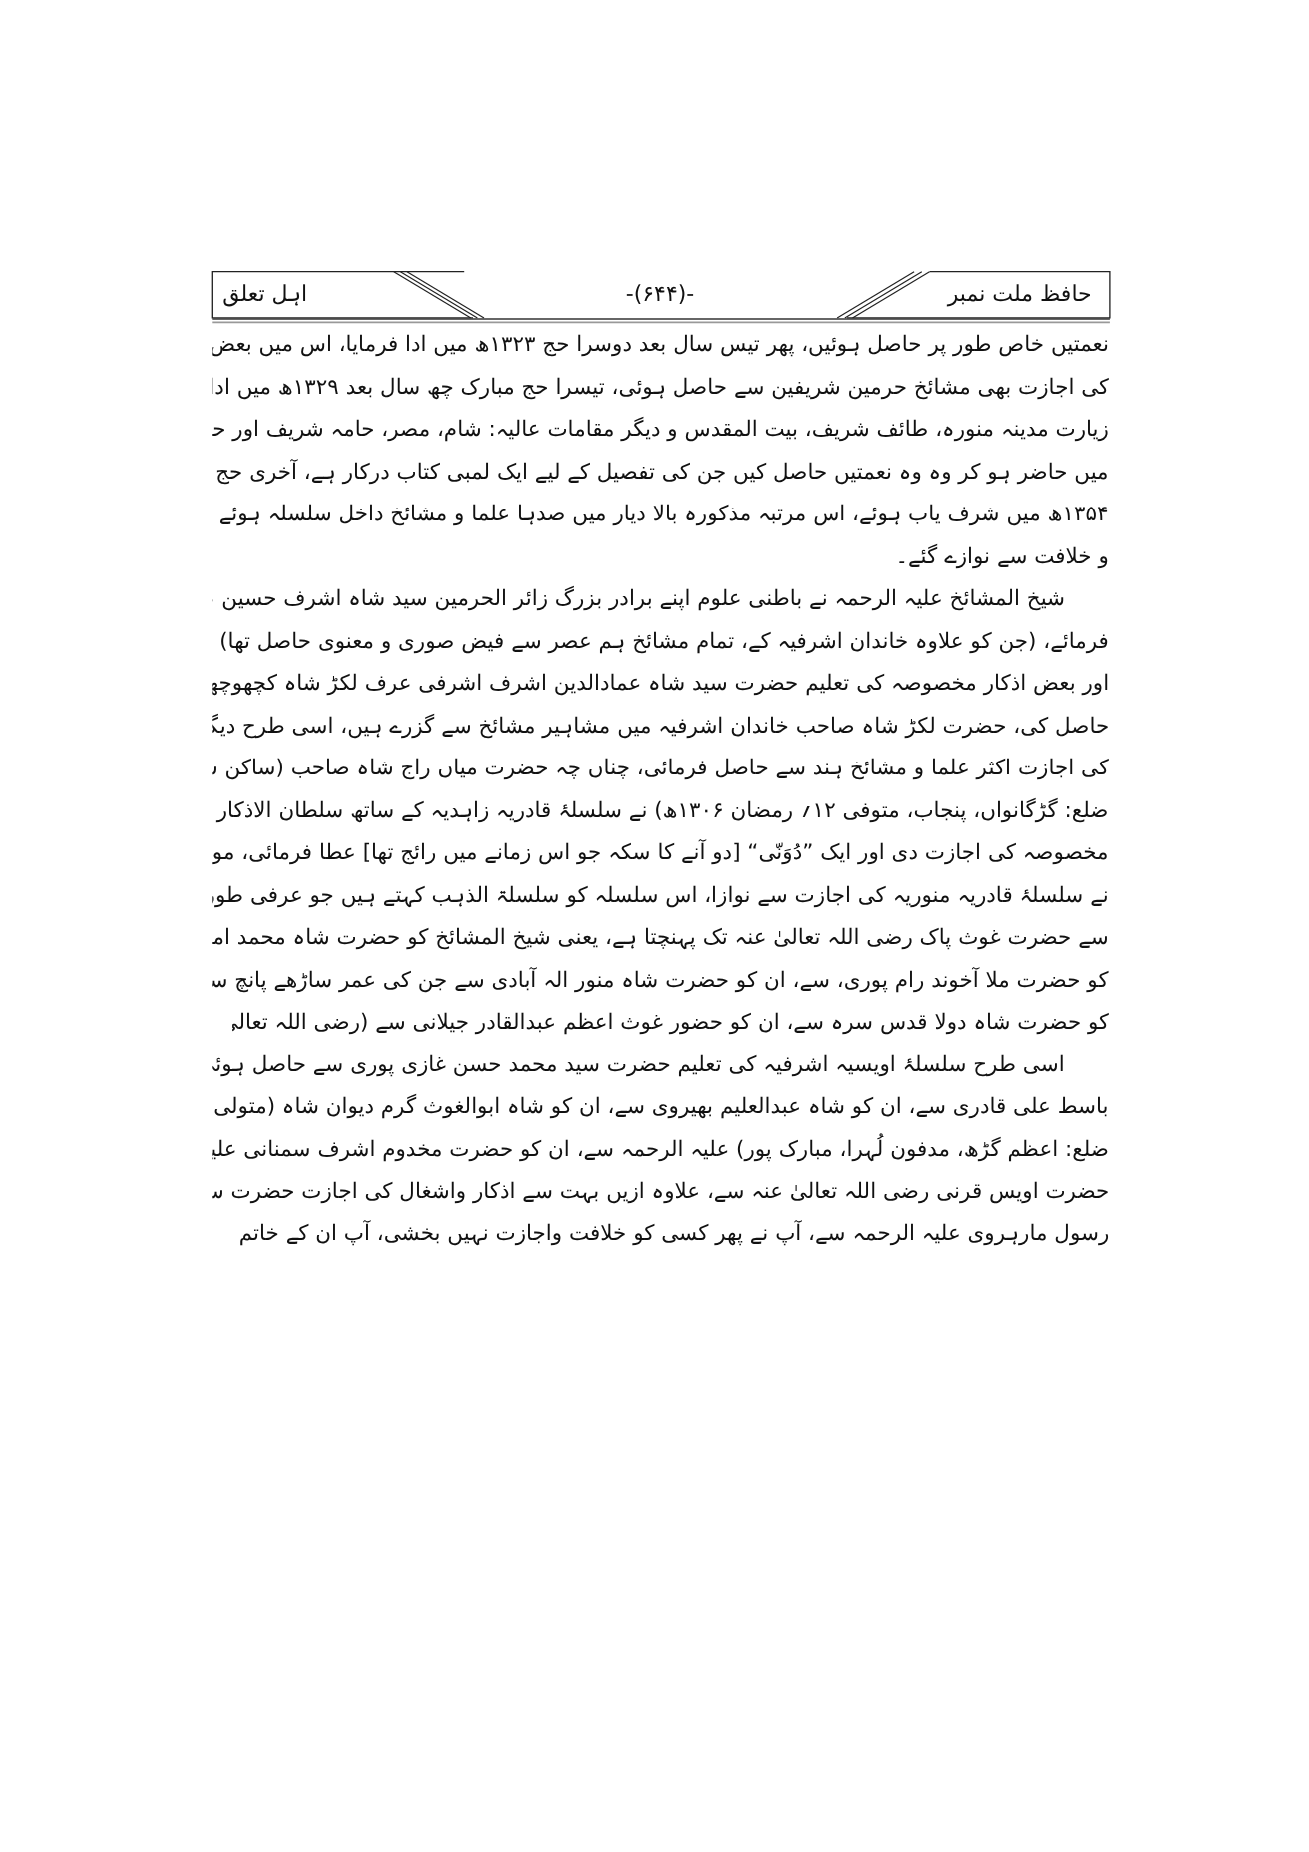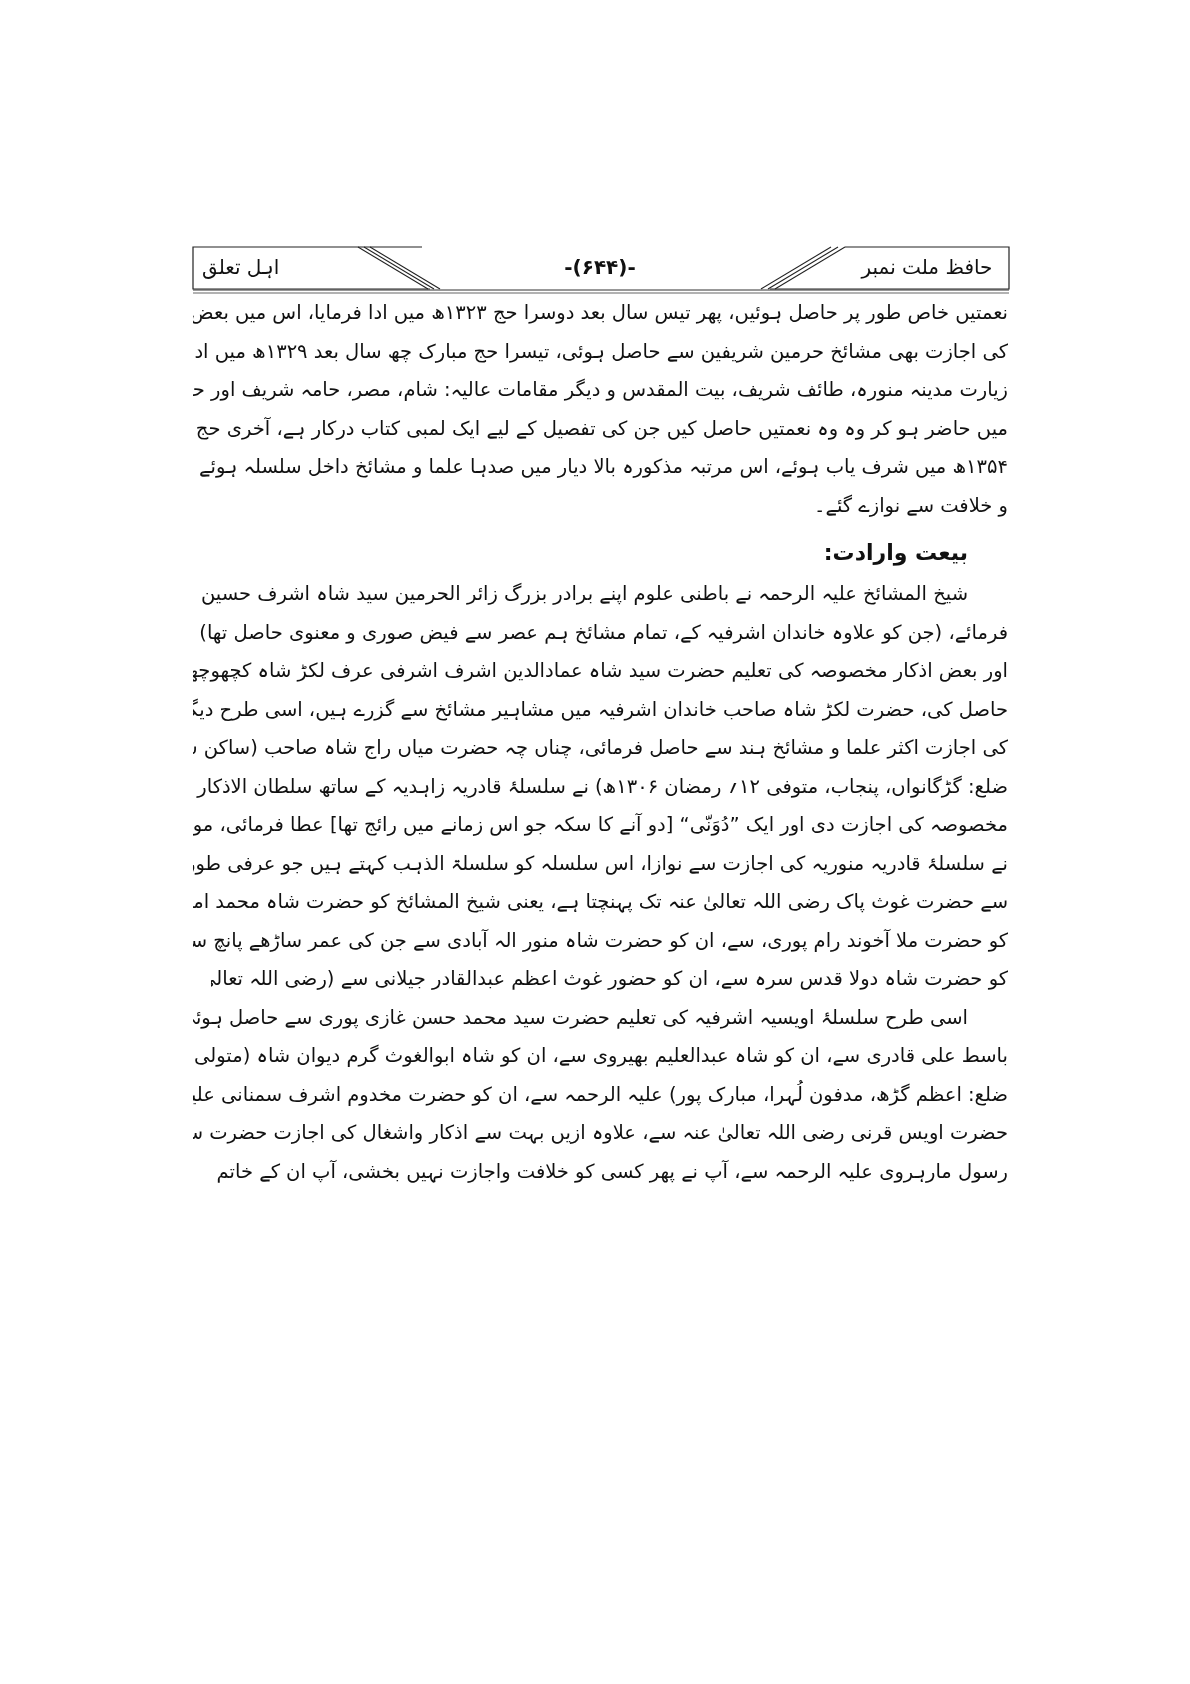--- a/index.html
+++ b/index.html
@@ -8,21 +8,21 @@
   .page { position:absolute; left:0; top:4px; width:1068px; height:1684px; }
 
   
   .header { position:absolute; left:190px; top:240px; width:822px; height:52px; }
   .header svg { position:absolute; left:0; top:0; width:822px; height:52px; overflow:visible; }
   .hdr-left-title { position:absolute; left:12px; top:6px; width:190px; height:34px;
         direction:rtl; text-align:left; font-size:20px; line-height:34px; }
   .hdr-right-title { position:absolute; right:10px; top:6px; width:150px; height:34px;
         direction:rtl; text-align:center; font-size:20px; line-height:34px; }
   .hdr-page { position:absolute; left:340px; top:6px; width:140px; height:34px;
-        text-align:center; font-size:20px; line-height:34px; direction:ltr;font-weight:bold; }
+        text-align:center; font-size:20px; line-height:34px; direction:ltr; }
 
   
   .body { position:absolute; left:193px; top:290px; width:815px; direction:rtl;
           font-size:19.5px; line-height:38.5px; text-align:justify; }
   .body p { margin:0; }
   .line { display:block; text-align:justify; text-align-last:justify; white-space:nowrap;
           overflow:hidden; height:38.5px; }
   .line.last { text-align-last:right;margin-left:18px; }
   .line.indent { padding-right:40px; }
   .heading { display:block; height:44px; line-height:44px; font-weight:bold; font-size:22px;
@@ -59,21 +59,20 @@
   <div class="body">
     <p>
       <span class="line">نعمتیں خاص طور پر حاصل ہوئیں، پھر تیس سال بعد دوسرا حج ۱۳۲۳ھ میں ادا فرمایا، اس میں بعض اذکار واشغال</span>
       <span class="line">کی اجازت بھی مشائخ حرمین شریفین سے حاصل ہوئی، تیسرا حج مبارک چھ سال بعد ۱۳۲۹ھ میں ادا کیا، بعد</span>
       <span class="line">زیارت مدینہ منورہ، طائف شریف، بیت المقدس و دیگر مقامات عالیہ: شام، مصر، حامہ شریف اور حمص شریف</span>
       <span class="line">میں حاضر ہو کر وہ وہ نعمتیں حاصل کیں جن کی تفصیل کے لیے ایک لمبی کتاب درکار ہے، آخری حج و زیارت سے</span>
       <span class="line">۱۳۵۴ھ میں شرف یاب ہوئے، اس مرتبہ مذکورہ بالا دیار میں صدہا علما و مشائخ داخل سلسلہ ہوئے اور اجازت</span>
       <span class="line last">و خلافت سے نوازے گئے۔</span>
     </p>
 
-    <span class="heading">بیعت وارادت:</span>
 
     <p>
       <span class="line indent">شیخ المشائخ علیہ الرحمہ نے باطنی علوم اپنے برادر بزرگ زائر الحرمین سید شاہ اشرف حسین علیہ الرحمہ سے حاصل</span>
       <span class="line">فرمائے، (جن کو علاوہ خاندان اشرفیہ کے، تمام مشائخ ہم عصر سے فیض صوری و معنوی حاصل تھا) شغل وجودیہ</span>
       <span class="line">اور بعض اذکار مخصوصہ کی تعلیم حضرت سید شاہ عمادالدین اشرف اشرفی عرف لکڑ شاہ کچھوچھوی قدس سرہ سے</span>
       <span class="line">حاصل کی، حضرت لکڑ شاہ صاحب خاندان اشرفیہ میں مشاہیر مشائخ سے گزرے ہیں، اسی طرح دیگر اوراد و وظائف</span>
       <span class="line">کی اجازت اکثر علما و مشائخ ہند سے حاصل فرمائی، چناں چہ حضرت میاں راج شاہ صاحب (ساکن سوندھ شریف،</span>
       <span class="line">ضلع: گڑگانواں، پنجاب، متوفی ۱۲؍ رمضان ۱۳۰۶ھ) نے سلسلۂ قادریہ زاہدیہ کے ساتھ سلطان الاذکار و دیگر اشغال</span>
       <span class="line">مخصوصہ کی اجازت دی اور ایک ”دُوَنّی“ [دو آنے کا سکہ جو اس زمانے میں رائج تھا] عطا فرمائی، مولانا شاہ محمد امیر کابلی</span>
       <span class="line">نے سلسلۂ قادریہ منوریہ کی اجازت سے نوازا، اس سلسلہ کو سلسلۃ الذہب کہتے ہیں جو عرفی طور سے چار واسطوں</span>

